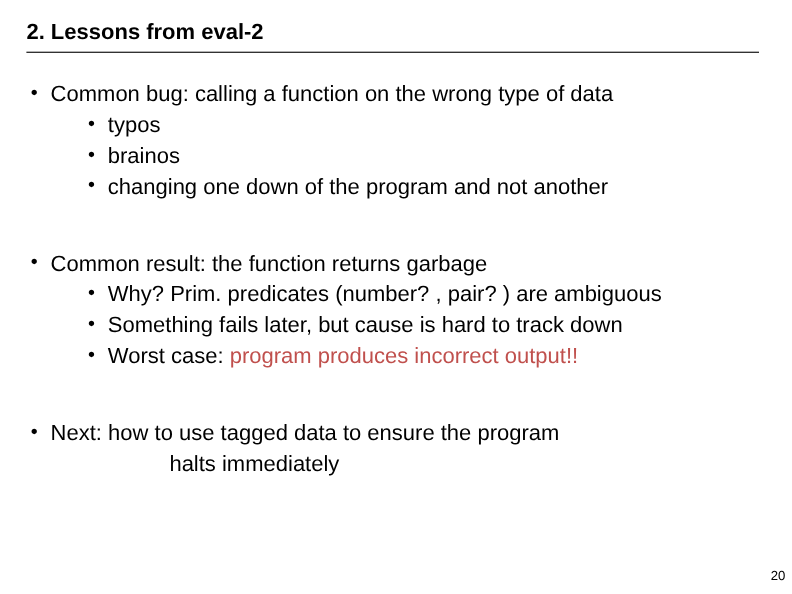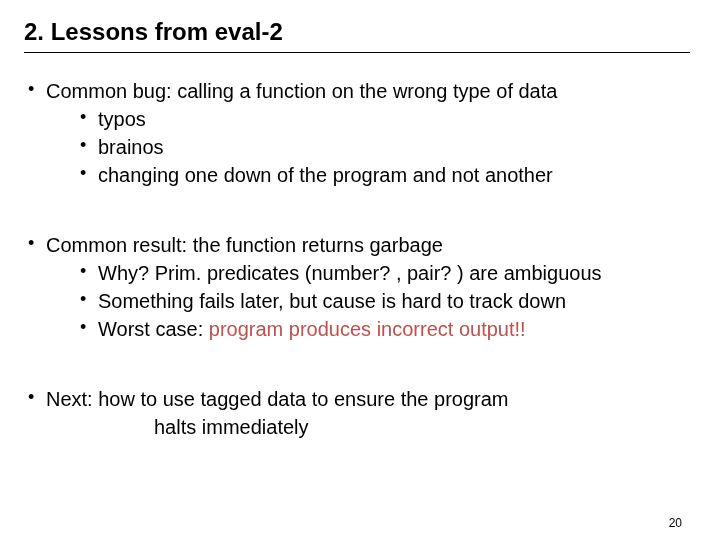--- a/index.html
+++ b/index.html
@@ -6,21 +6,21 @@
     body {
       width: 720px;
       height: 540px;
       background: #fff;
       font-family: Arial, Helvetica, sans-serif;
       color: #000;
       padding: 18px 30px 12px 24px;
       position: relative;
     }
     .title {
-      font-size: 24px;
+      font-size: 20px;
       font-weight: bold;
       margin-bottom: 6px;
     }
     .underline {
       border-bottom: 1.5px solid #000;
       margin-bottom: 24px;
     }
     .block {
       margin-bottom: 42px;
     }
@@ -60,21 +60,21 @@
       font-size: 20px;
       line-height: 1.4;
     }
     .emph {
       color: #c0504d;
       font-weight: normal;
     }
     .pagenum {
       position: absolute;
       bottom: 10px;
-      right: 38px;
+      right: 6px;
       font-size: 12px;
       color: #000;
     }
   </style>
 </head>
 <body>
 
 <div class="title">2. Lessons from eval-2</div>
 <div class="underline"></div>
 

